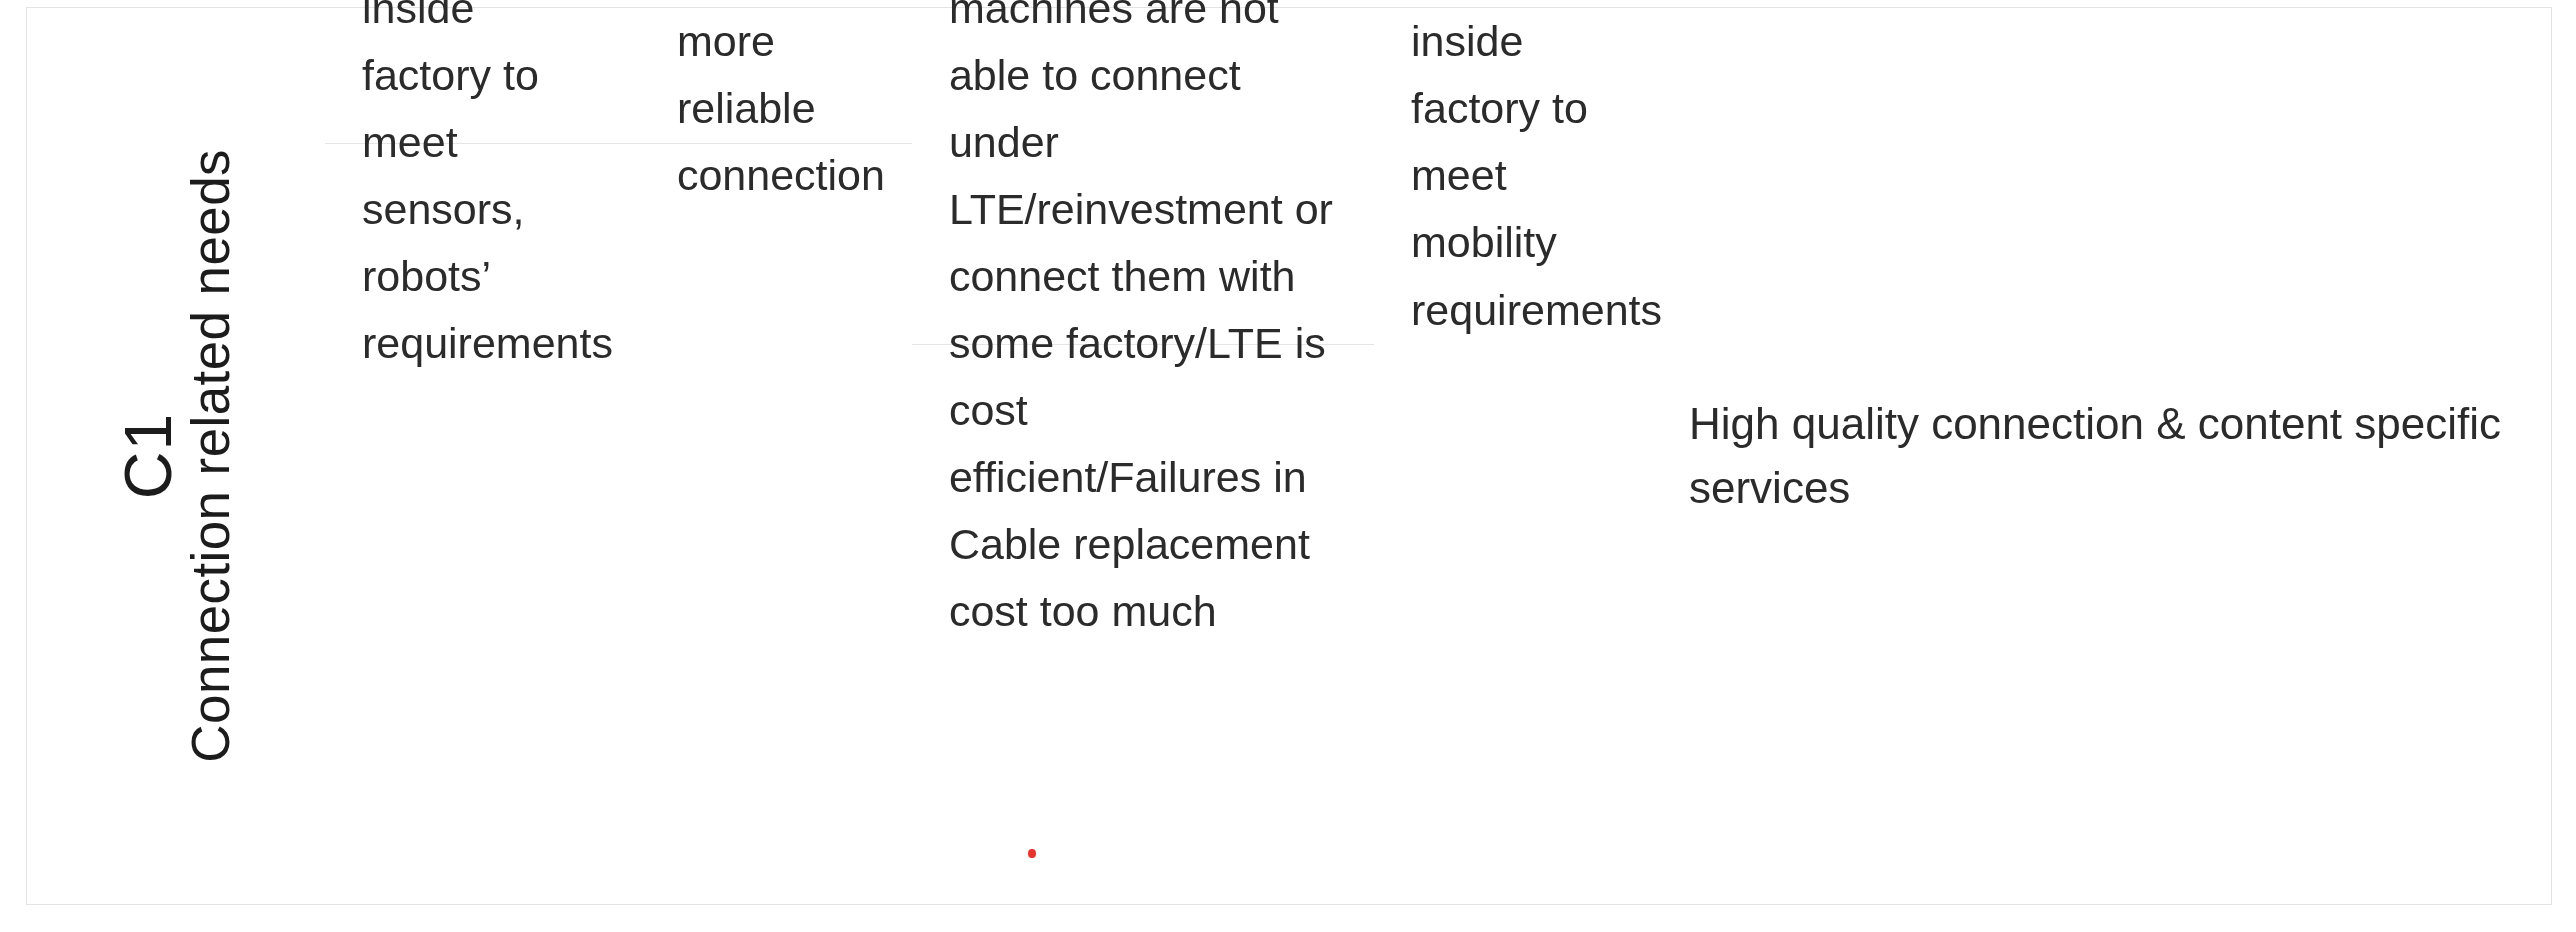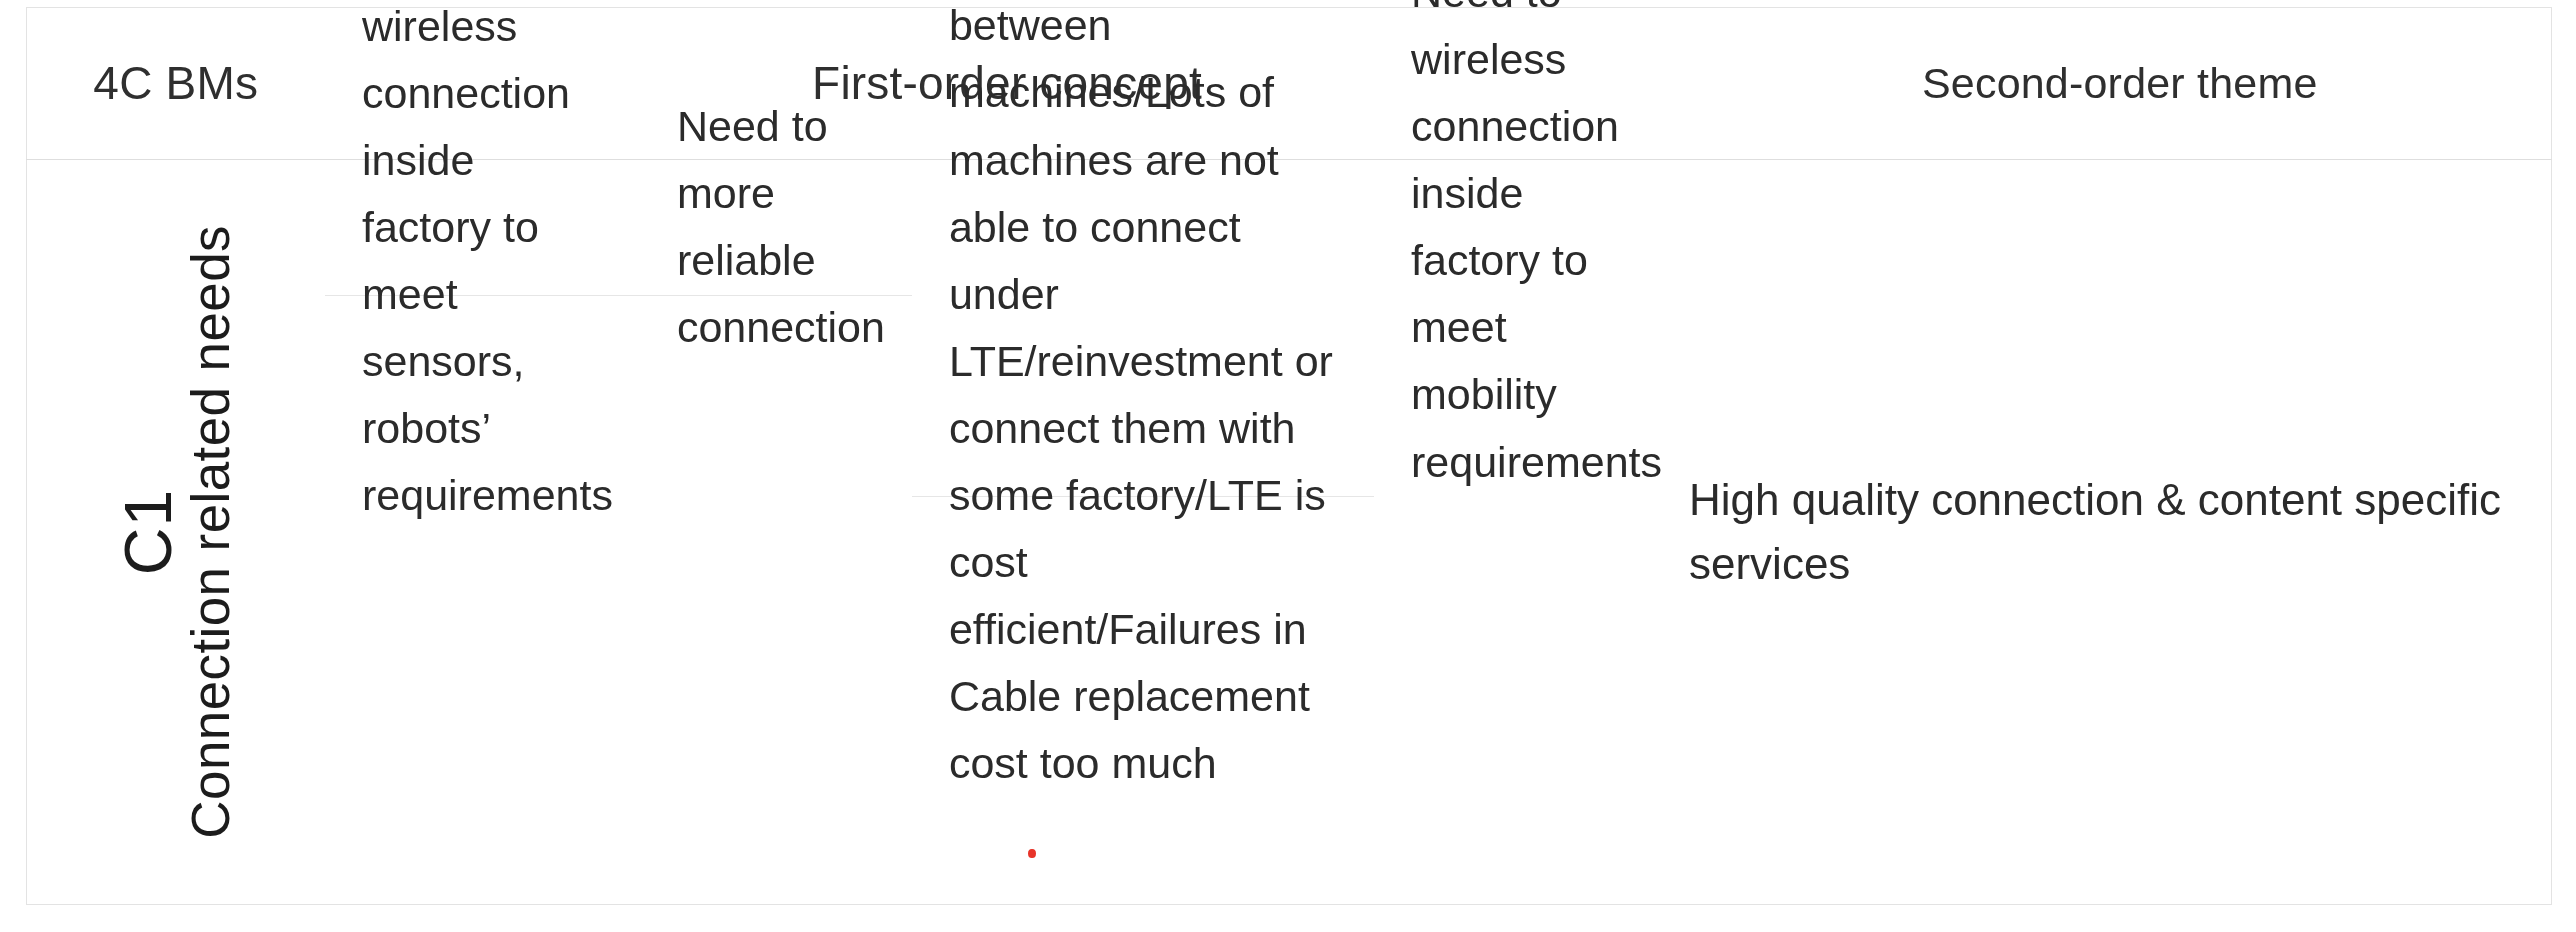--- a/index.html
+++ b/index.html
@@ -155,31 +155,20 @@
 <div class="page">
 
   <table class="qual-table">
     <colgroup>
       <col class="col-bm">
       <col class="col-foc">
       <col class="col-sot">
     </colgroup>
 
     <tbody>
-        <tr class="hdr-row">
-      <td class="vdiv-right">
-        <div class="hdr-text">4C BMs</div>
-      </td>
-      <td class="vdiv-right">
-        <div class="hdr-text">First-order concept</div>
-      </td>
-      <td>
-        <div class="hdr-text small">Second-order theme</div>
-      </td>
-    </tr>
 
     <tr>
 
       <td class="bm-cell">
         <div class="rot-wrap">
           <span class="rot rot-code">C1</span>
           <span class="rot rot-label">Connection related needs</span>
         </div>
       </td>
 

